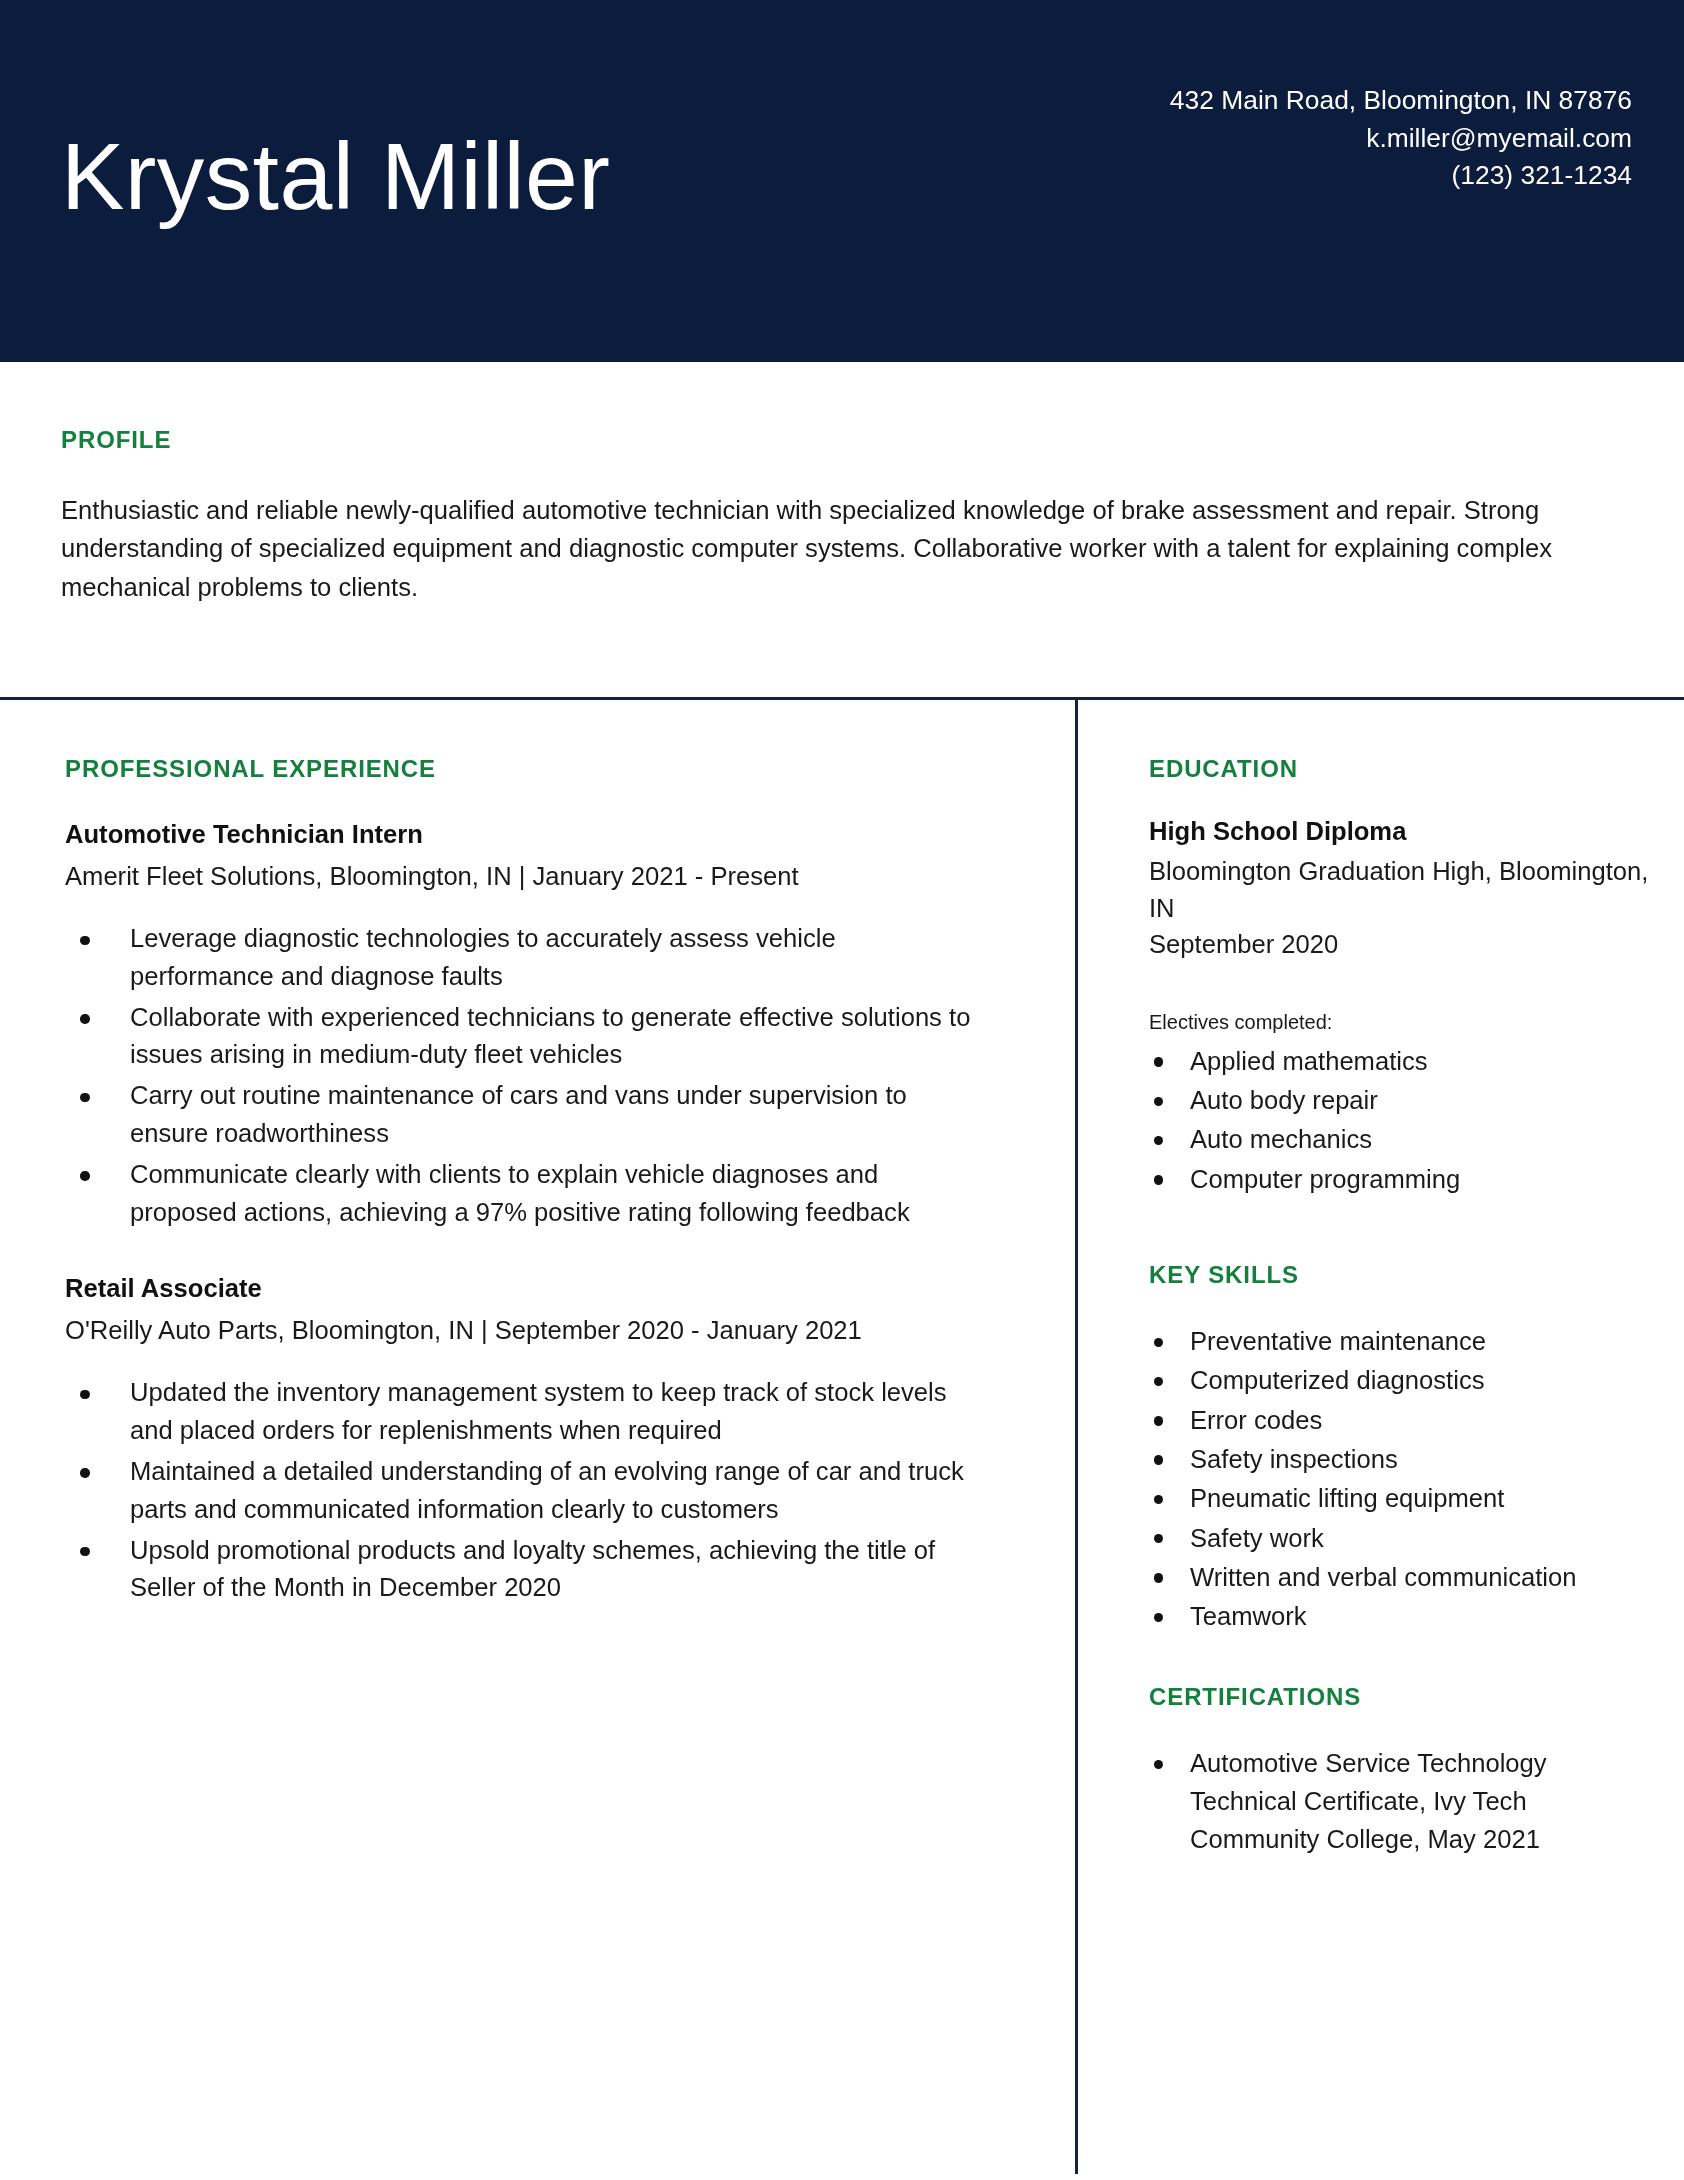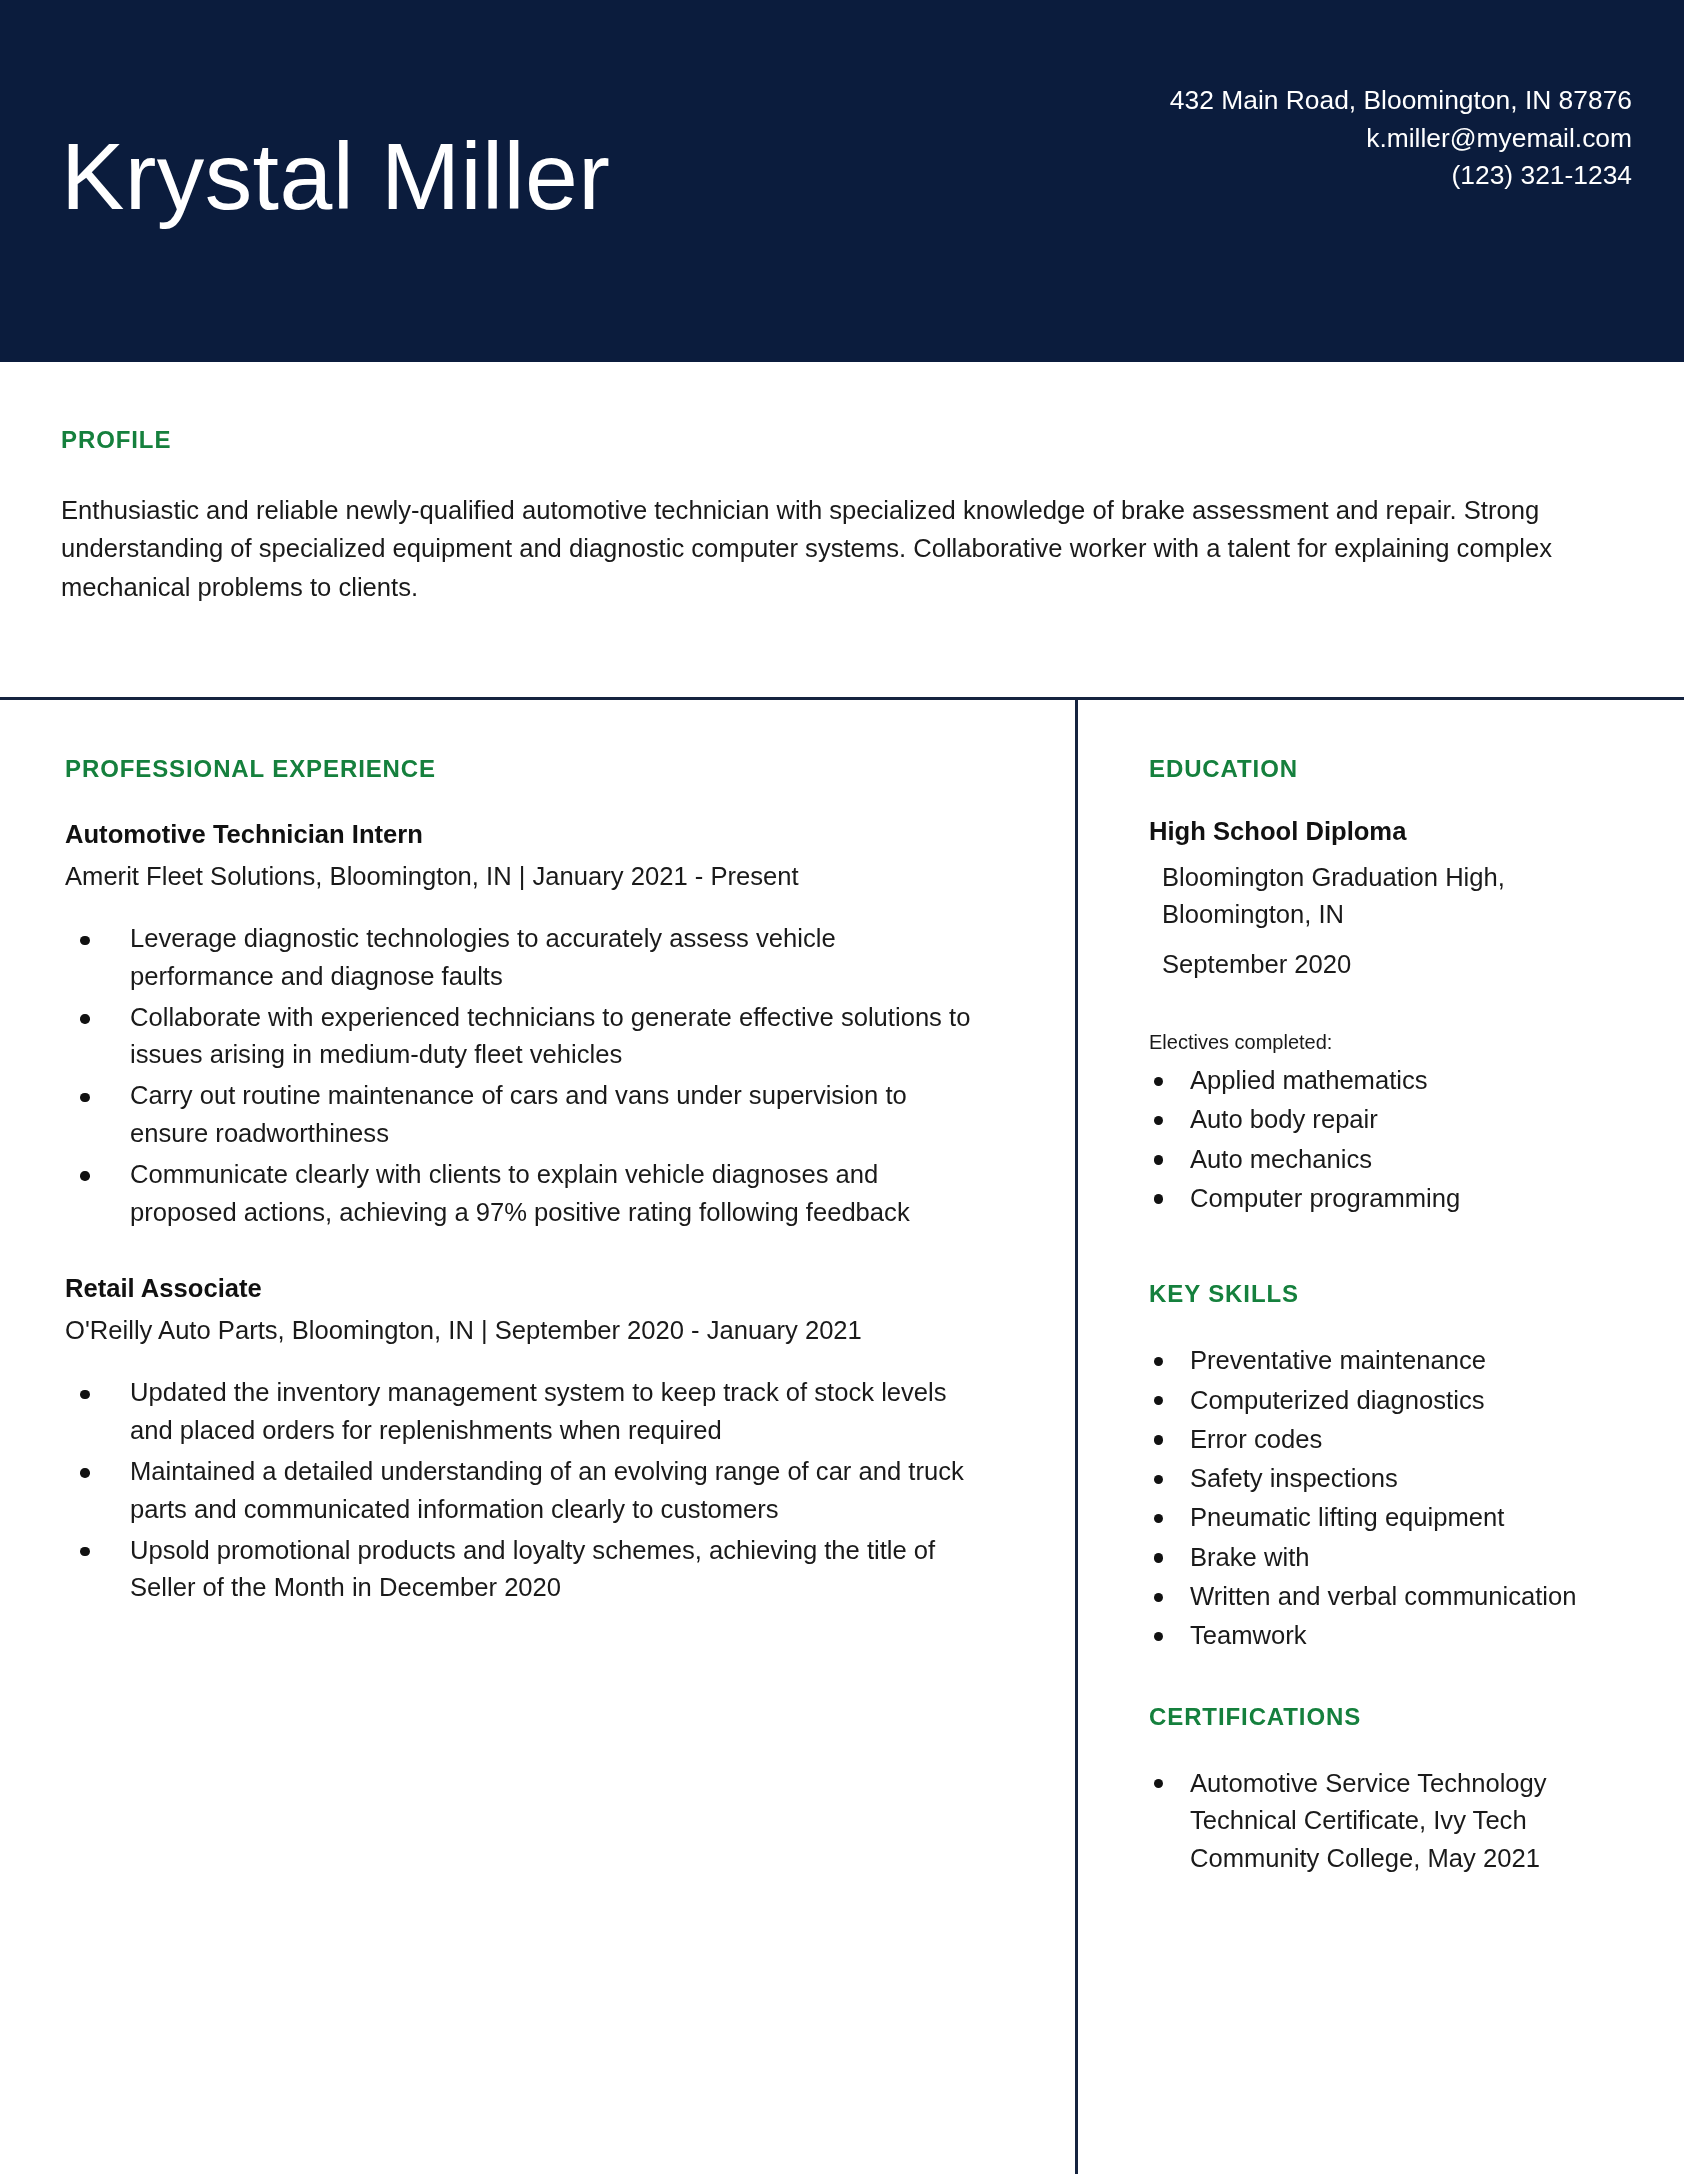--- a/index.html
+++ b/index.html
@@ -148,21 +148,21 @@
   .edu-degree {
     font-size: 25.6px;
     font-weight: 700;
     color: #111111;
     margin: 0 0 6.8px 0;
   }
   .edu-line {
     font-size: 25.6px;
     line-height: 1.44;
     color: #1a1a1a;
-    margin: 13px;
+    margin: 0;
   }
   .electives-label {
     font-size: 20px;
     color: #1a1a1a;
     margin: 48px 0 8.5px 0;
   }
   .col-right ul.bullets li { padding-left: 41px; margin-bottom: 1.7px; }
   .col-right ul.bullets li::before { left: 5.1px; top: 14.5px; }
 
   .gap-lg { height: 61px; }
@@ -232,21 +232,21 @@
 
     <div class="gap-lg"></div>
 
     <h2 class="section-title">KEY SKILLS</h2>
     <ul class="bullets">
       <li>Preventative maintenance</li>
       <li>Computerized diagnostics</li>
       <li>Error codes</li>
       <li>Safety inspections</li>
       <li>Pneumatic lifting equipment</li>
-      <li>Brake with</li>
+      <li>Safety work</li>
       <li>Written and verbal communication</li>
       <li>Teamwork</li>
     </ul>
 
     <div class="gap-md"></div>
 
     <h2 class="section-title">CERTIFICATIONS</h2>
     <ul class="bullets">
       <li>Automotive Service Technology Technical Certificate, Ivy Tech Community College, May 2021</li>
     </ul>

